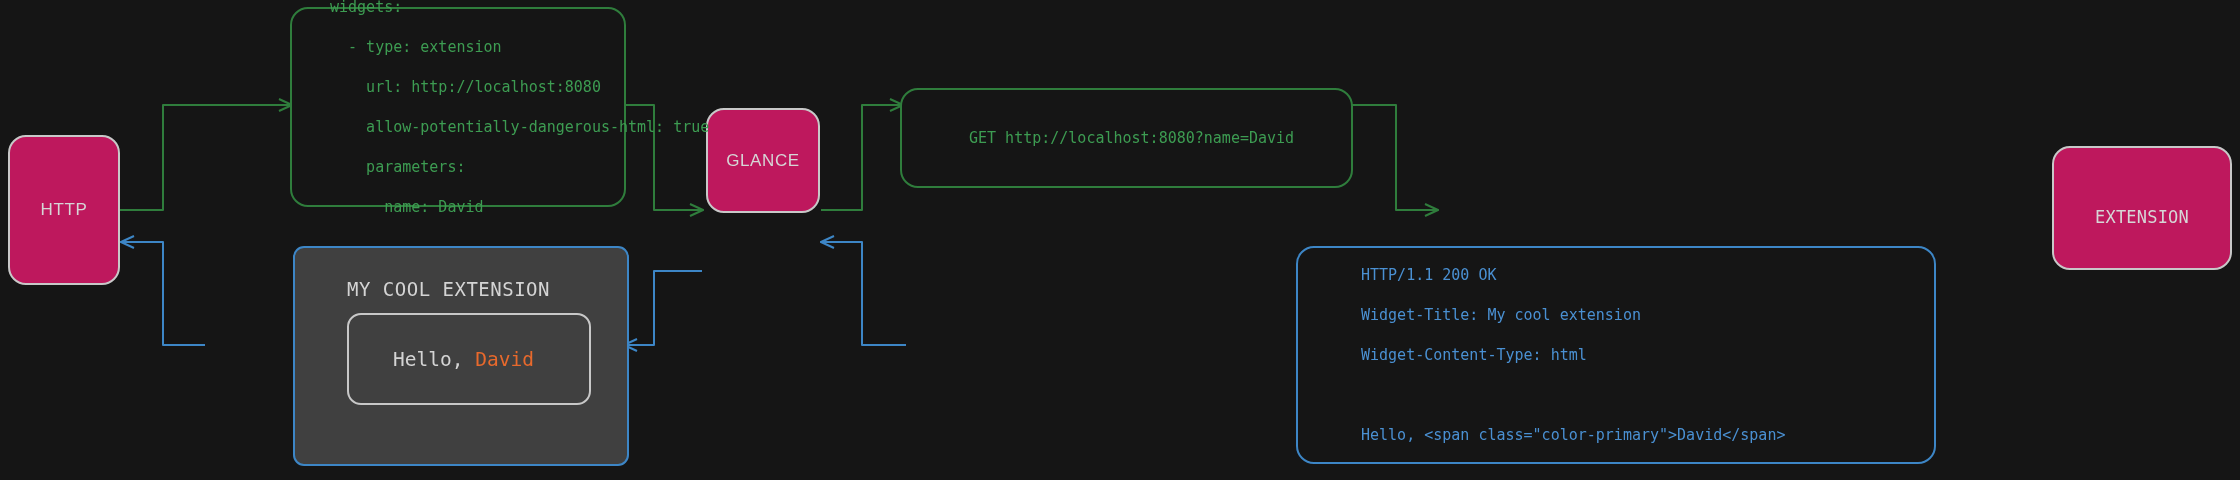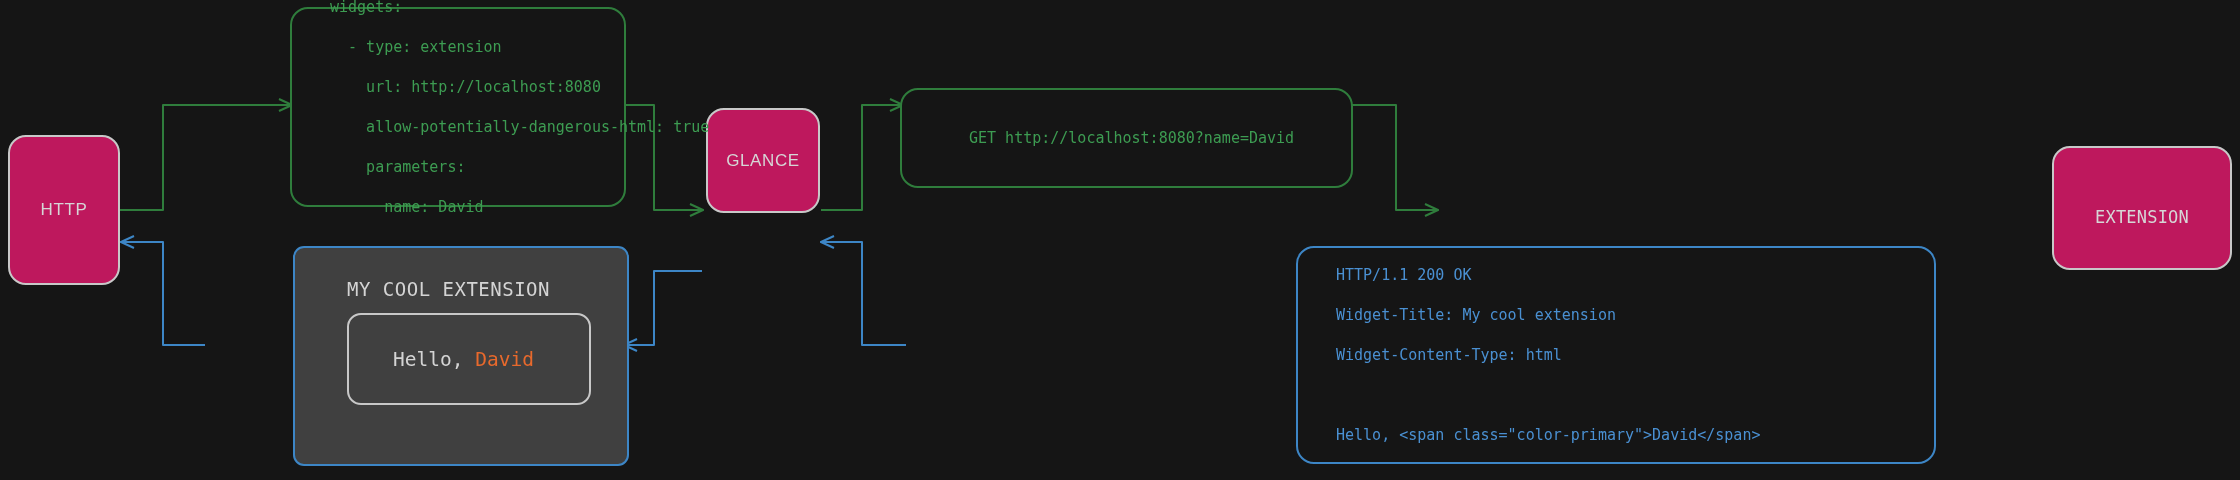--- a/index.html
+++ b/index.html
@@ -165,21 +165,21 @@
     url: http://localhost:8080
     allow-potentially-dangerous-html: true
     parameters:
       name: David</pre>
   </div>
 
   <div class="panel green" style="left:900px; top:88px; width:453px; height:100px;padding-left:29px;">
     <pre class="code green">GET http://localhost:8080?name=David</pre>
   </div>
 
-  <div class="panel blue" style="left:1296px; top:246px; width:640px; height:218px;">
+  <div class="panel blue" style="left:1296px; top:246px; width:640px; height:218px;padding-left:25px;">
     <pre class="code blue">HTTP/1.1 200 OK
 Widget-Title: My cool extension
 Widget-Content-Type: html
 
 Hello, &lt;span class="color-primary"&gt;David&lt;/span&gt;</pre>
   </div>
 
   <div class="widget-panel" style="left:293px; top:246px; width:336px; height:220px;">
     <div class="widget-title">MY COOL EXTENSION</div>
     <div class="widget-body">

